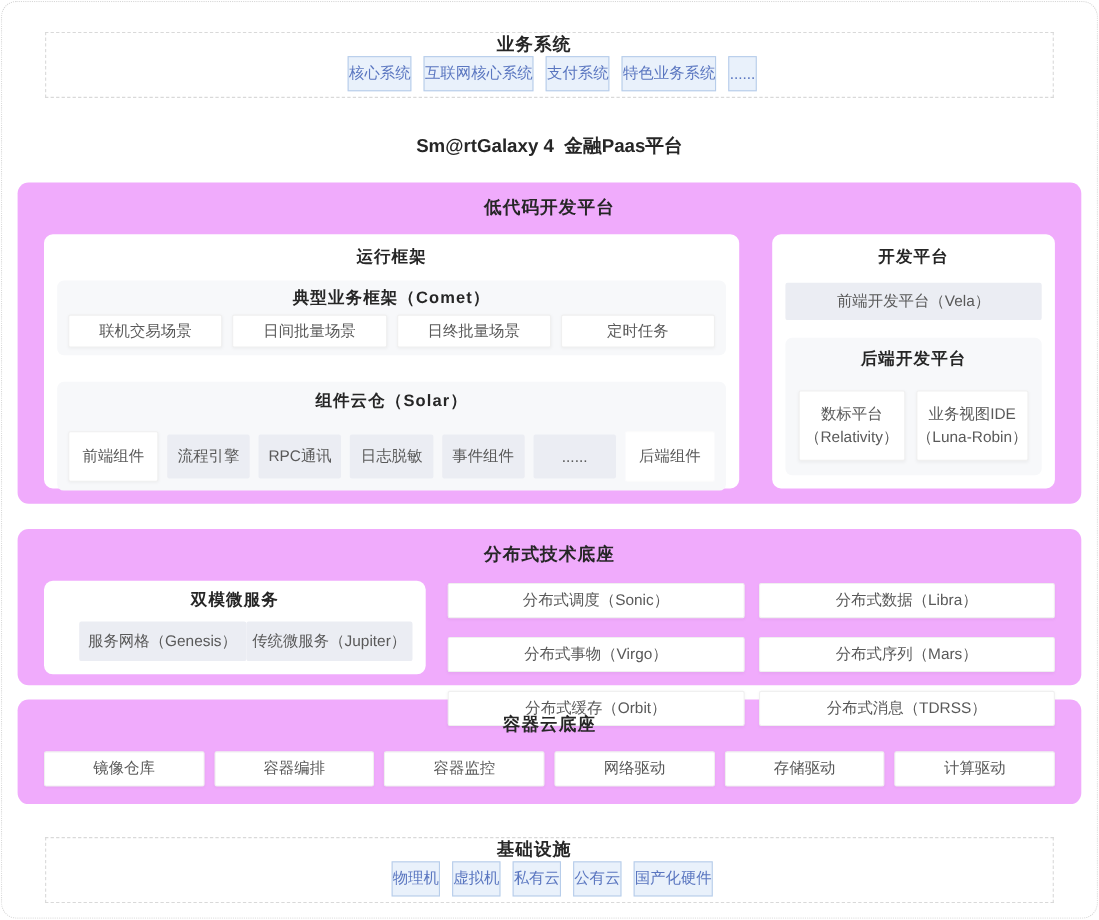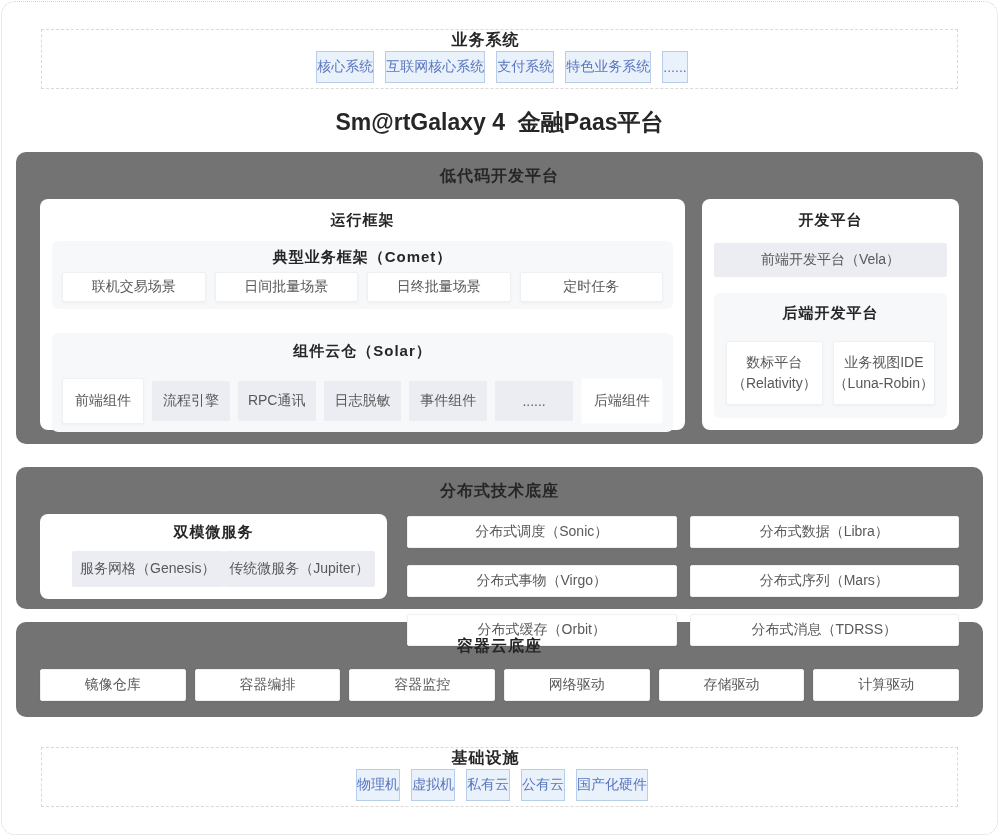--- a/index.html
+++ b/index.html
@@ -48,33 +48,33 @@
     color: #5a76c0;
     font-size: 14px;
     display: flex;
     align-items: center;
     justify-content: center;
     white-space: nowrap;
   }
 
   
   .main-title {
-    margin-top: 18px;
+    margin-top: 32px;
     height: 24px;
     text-align: center;
-    font-size: 23px;
+    font-size: 17px;
     font-weight: 700;
     color: #262626;
     white-space: pre;
   }
 
   
   .gray-section {
     margin: 0 14px;
-    background: #737373;
+    background: #f0abfc;
     border-radius: 10px;
     padding: 13px 24px 16px 24px;
   }
   .section-title {
     text-align: center;
     font-size: 16px;
     font-weight: 700;
     color: #262626;
     height: 22px;
     line-height: 22px;
@@ -133,21 +133,21 @@
     font-size: 14px;
     color: #595959;
     display: flex;
     align-items: center;
     justify-content: center;
     white-space: nowrap;
   }
 
   
   .lowcode { margin-top: 21px; height: 292px; }
-  .lowcode-content { display: flex; gap: 17px; height: 231px; }
+  .lowcode-content { display: flex; gap: 30px; height: 231px; }
   .runtime-panel { flex: 1; display: flex; flex-direction: column; }
   .runtime-panel .panel-title { margin-bottom: 10px; }
   .comet-panel { height: 68px; padding-top: 6px; }
   .comet-panel .sub-title { margin-bottom: 5px; }
   .comet-panel .white-box { max-width: 152px; }
   .solar-panel { margin-top: 24px; flex: 1; }
   .solar-row { gap: 8px; }
   .solar-row .white-box { flex: 0 0 82px; height: 46px; }
   .solar-row .white-box.no-border { border-color: #fbfbfc; box-shadow: none; }
   .devplat-panel { flex: 0 0 257px; display: flex; flex-direction: column; }

